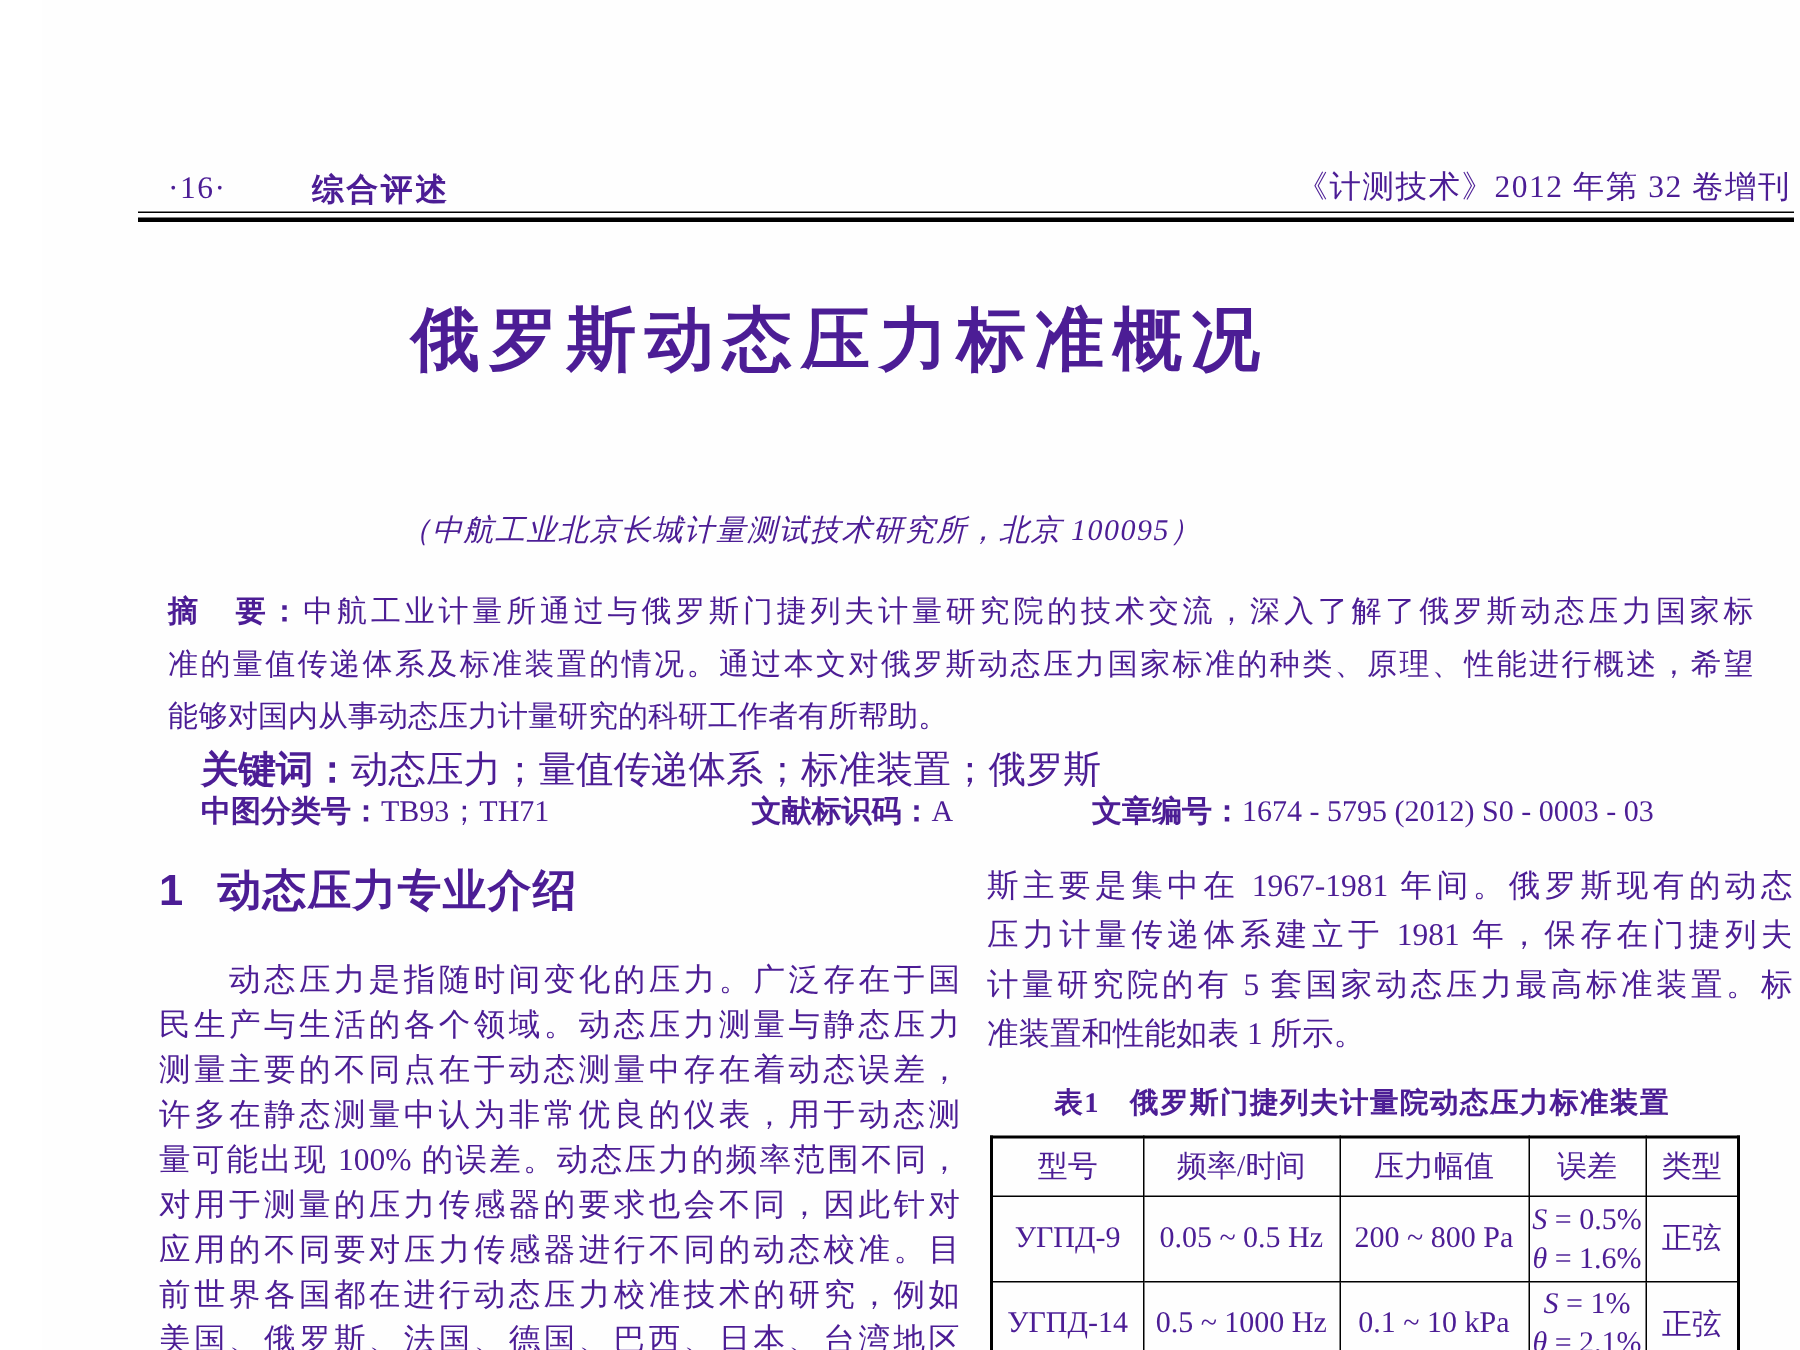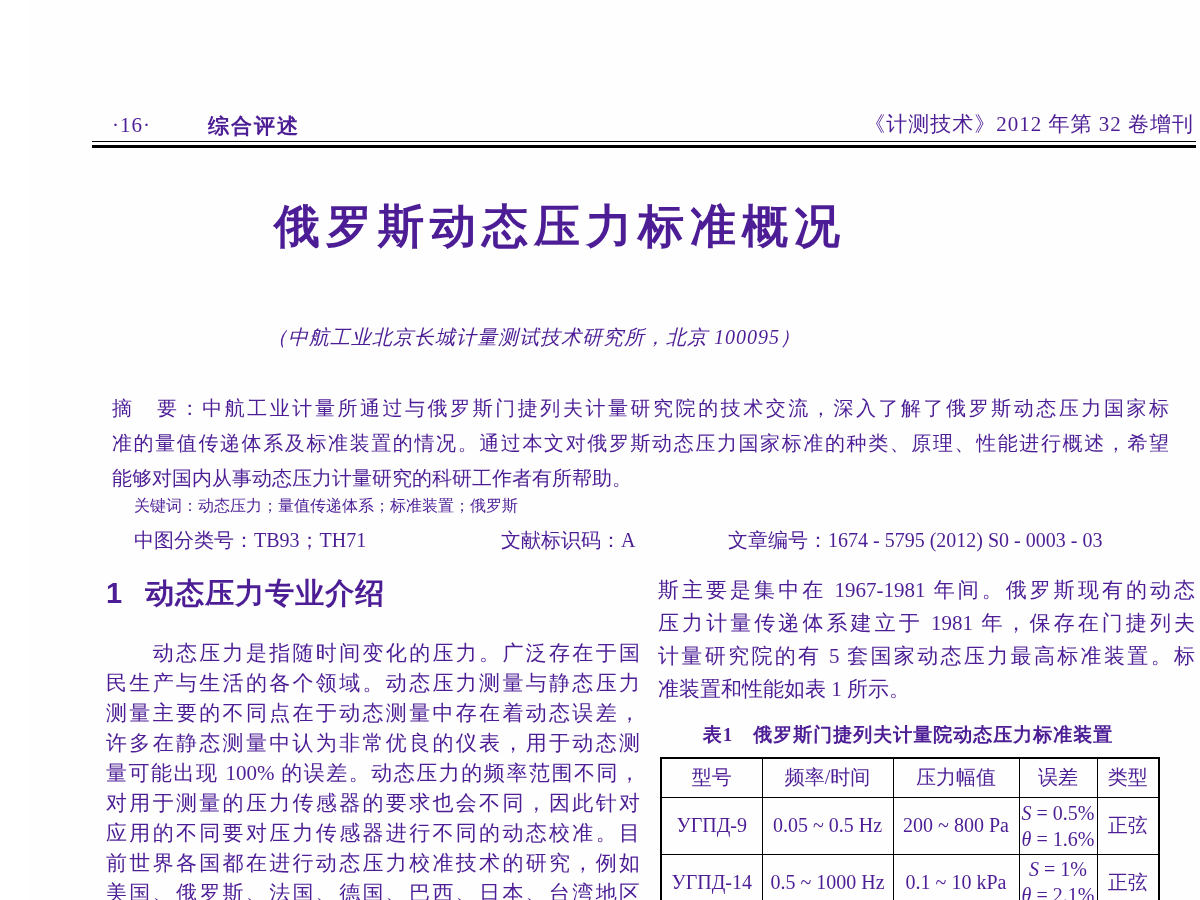--- a/index.html
+++ b/index.html
@@ -23,31 +23,31 @@
   
   .title {
     position:absolute; left:0; top:196px; width:1064px; text-align:center;
     font-size:46px; font-weight:700; letter-spacing:6px;
   }
   .authors {
     position:absolute; left:0; top:298px; width:1200px; text-align:center;
     font-size:25px; font-style:italic; letter-spacing:3px;
   }
   .affiliation {
-    position:absolute; left:0; top:324px; width:1012px; text-align:center;
+    position:absolute; left:0; top:340px; width:1012px; text-align:center;
     font-size:20px; font-style:italic; letter-spacing:1px;
   }
 
   
   .abstract { position:absolute; left:84px; top:391px; width:1057px; font-size:20px; }
   .abstract .aline { line-height:35px; height:35px; }
   .just { text-align:justify; text-align-last:justify; }
-  .lbl { font-weight:400; font-family:"Liberation Sans","DejaVu Sans",sans-serif; }
+  .lbl { font-weight:700; font-family:"Liberation Sans","DejaVu Sans",sans-serif; }
 
-  .keywords { position:absolute; left:106px; top:496px; font-size:16px; }
+  .keywords { position:absolute; left:106px; top:496px; font-size:25px; }
   .metaline { position:absolute; left:0; top:527px; width:1200px; font-size:20px; }
   .meta-clc  { position:absolute; left:106px; top:0; }
   .meta-code { position:absolute; left:473px; top:0; }
   .meta-id   { position:absolute; left:700px; top:0; }
 
   
   .leftcol  { position:absolute; left:78px;  top:574px; width:534px; }
   .rightcol { position:absolute; left:630px; top:574px; width:537px; }
 
   .sec-heading { font-size:29px; font-weight:700; letter-spacing:1px; }

